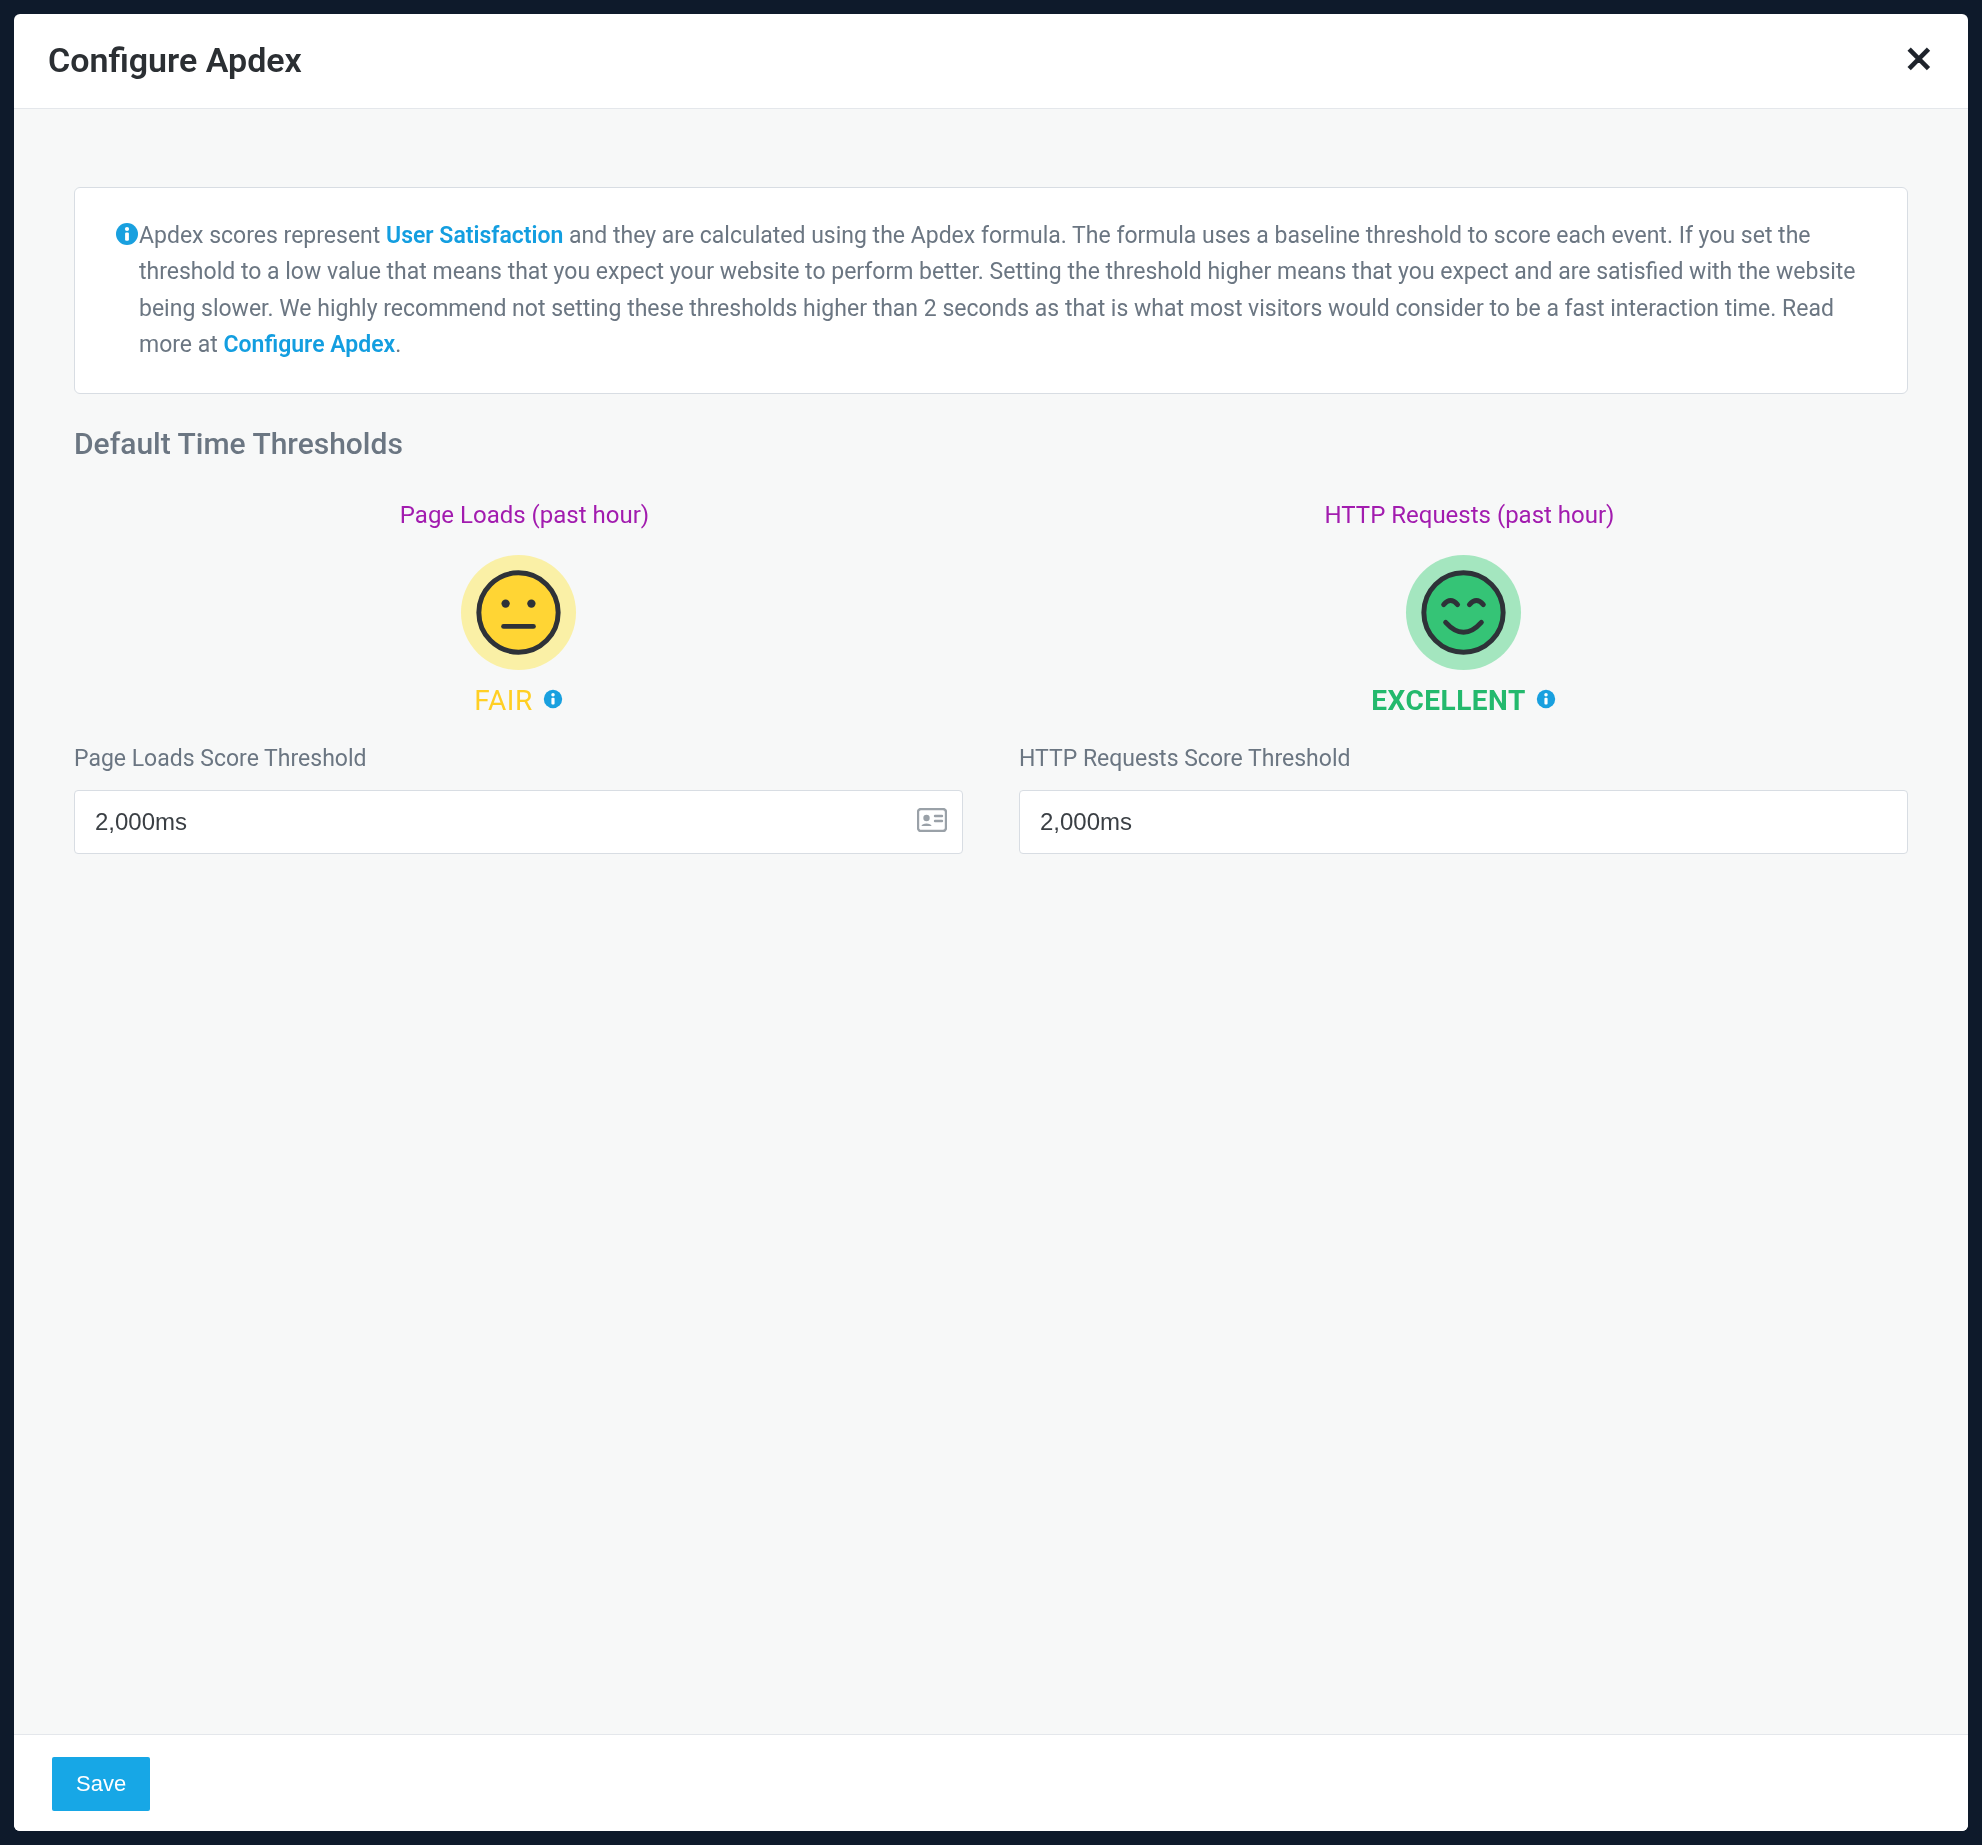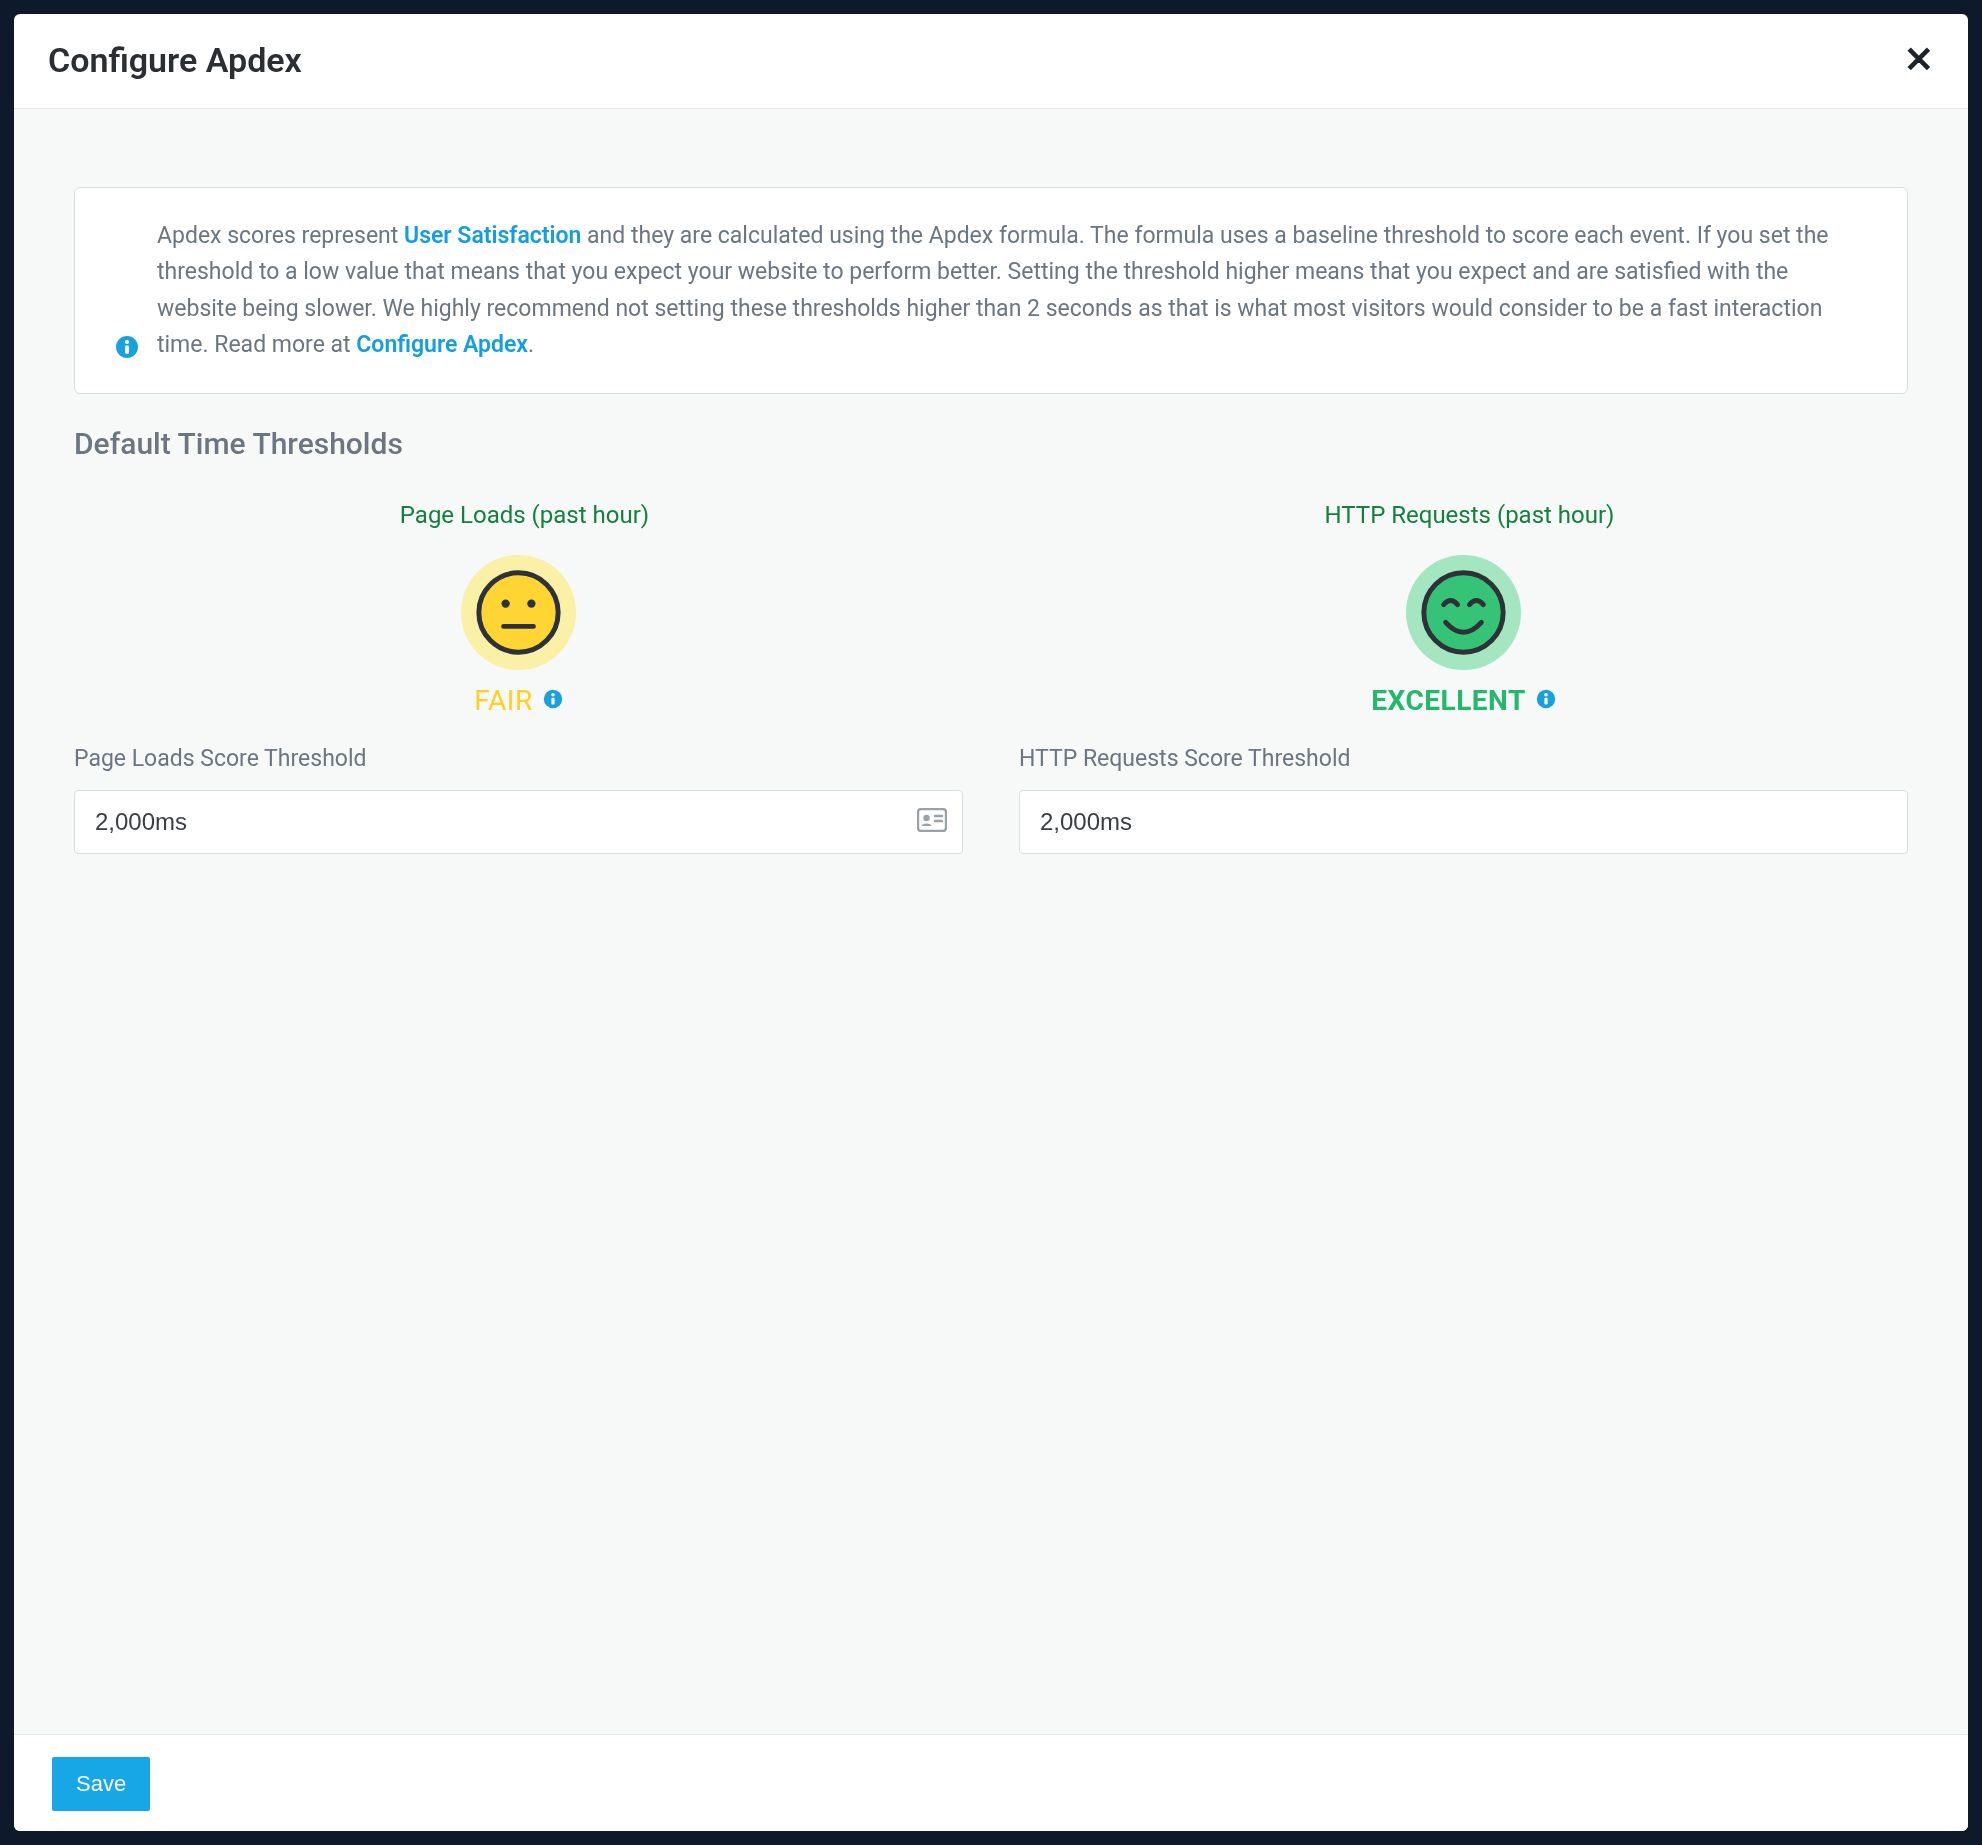--- a/index.html
+++ b/index.html
@@ -43,22 +43,21 @@
     padding: 78px 60px 40px 60px;
     flex: 1 1 auto;
     border-bottom: 1px solid #e4e7eb;
   }
   .info-box {
     background: #fff;
     border: 1px solid #d8dde3;
     border-radius: 6px;
     padding: 30px 36px 30px 40px;
     display: flex;
-    gap: 18px;
-    align-items: flex-end;
+    align-items: flex-start;
   }
   .info-icon {
     color: #19a0df;
     flex: 0 0 auto;
     margin-top: 4px;
   }
   .info-text {
     font-size: 23px;
     line-height: 1.58;
     color: #6b7682;
@@ -81,21 +80,21 @@
   }
   .col {
     flex: 1 1 0;
     display: flex;
     flex-direction: column;
     align-items: center;
   }
   .col-title {
     font-size: 24px;
     font-weight: 400;
-    color: #15803d;
+    color: #a21caf;
     text-align: center;
     margin-left: 12px;
   }
   .face-wrap {
     margin-top: 24px;
     width: 119px;
     height: 119px;
     display: flex;
     align-items: center;
     justify-content: center;

